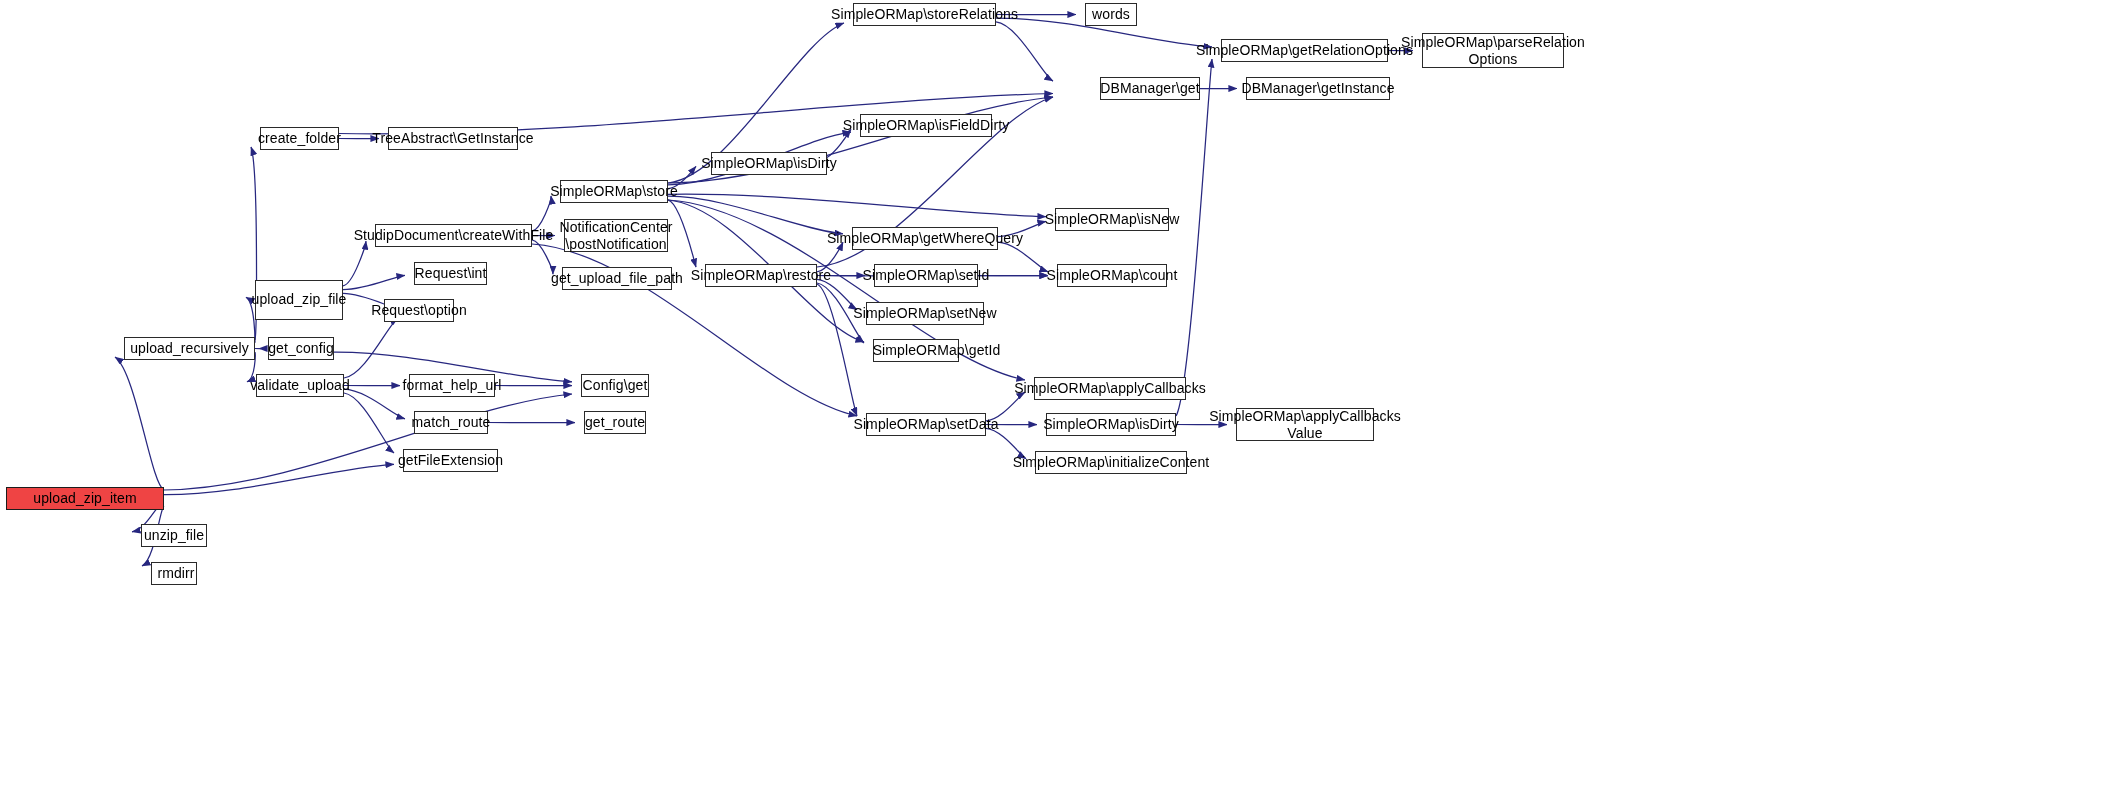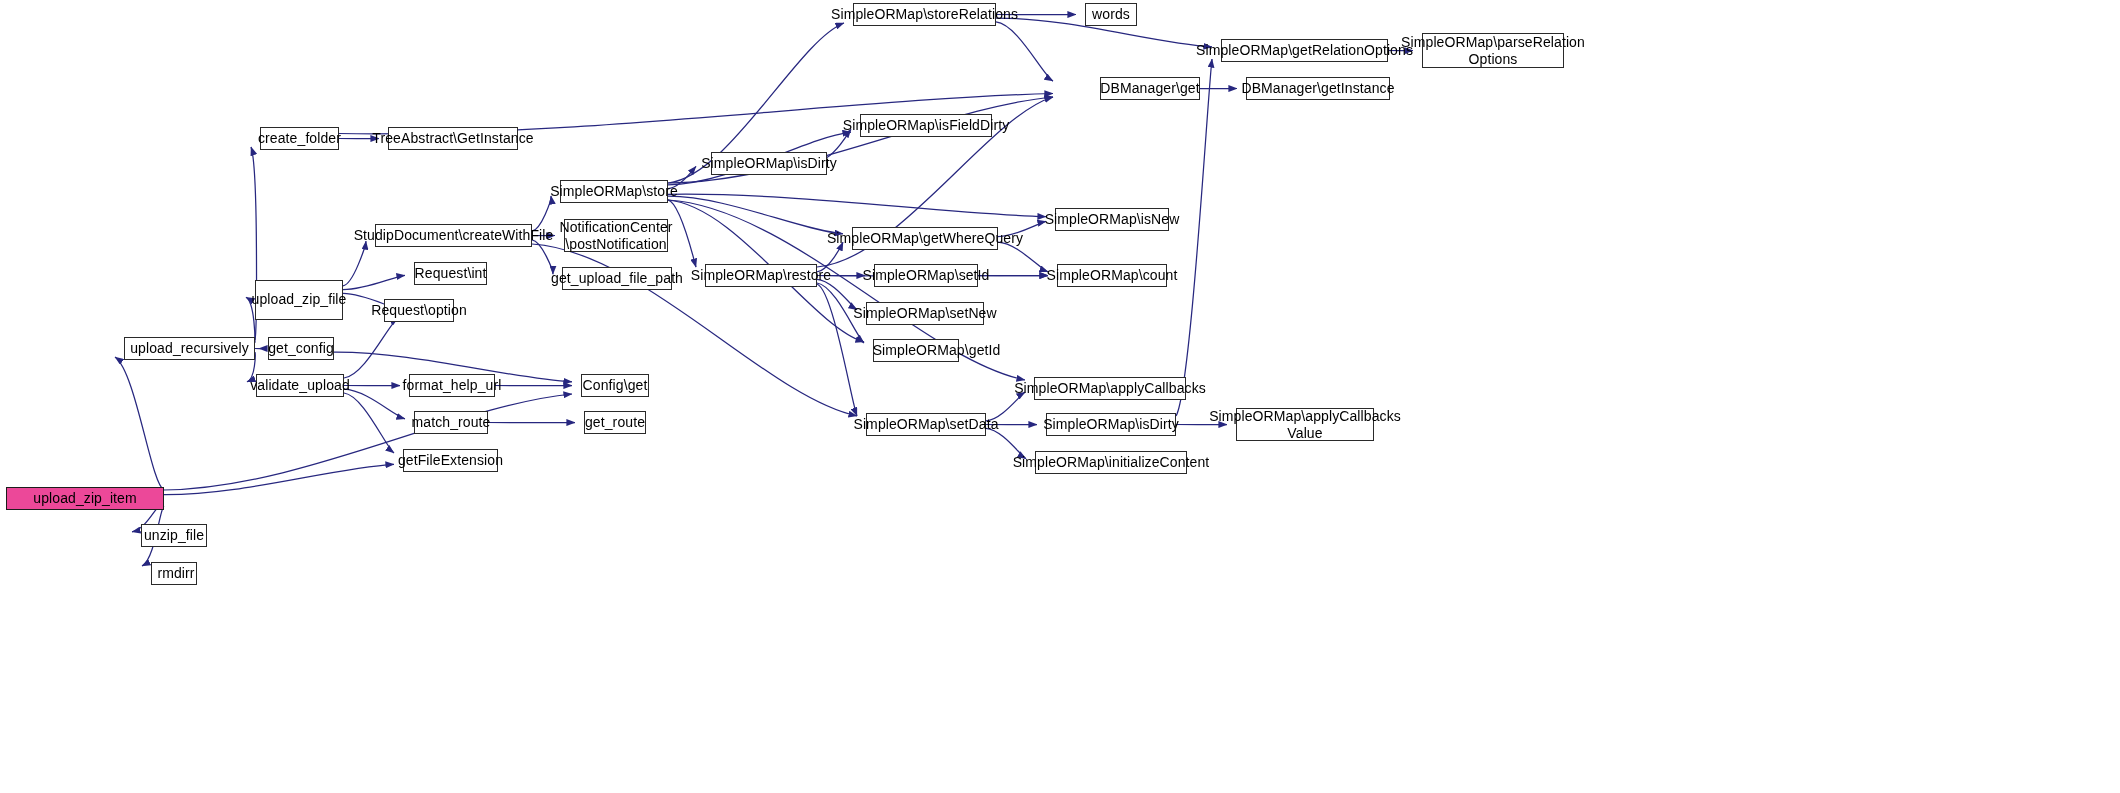--- a/index.html
+++ b/index.html
@@ -35,21 +35,21 @@
     display: flex;
     align-items: center;
     justify-content: center;
     text-align: center;
     white-space: pre-line;
     padding: 0 4px;
     z-index: 3;
     letter-spacing: 0.1px;
   }
   .graph-node.root-node {
-    background: #ec4899;
+    background: #ef4444;
     border-color: #1c1c1c;
   }
   .graph-node.two-line {
     line-height: 1.15;
   }
 </style>
 </head>
 <body>
 
 <div id="graph-root">

